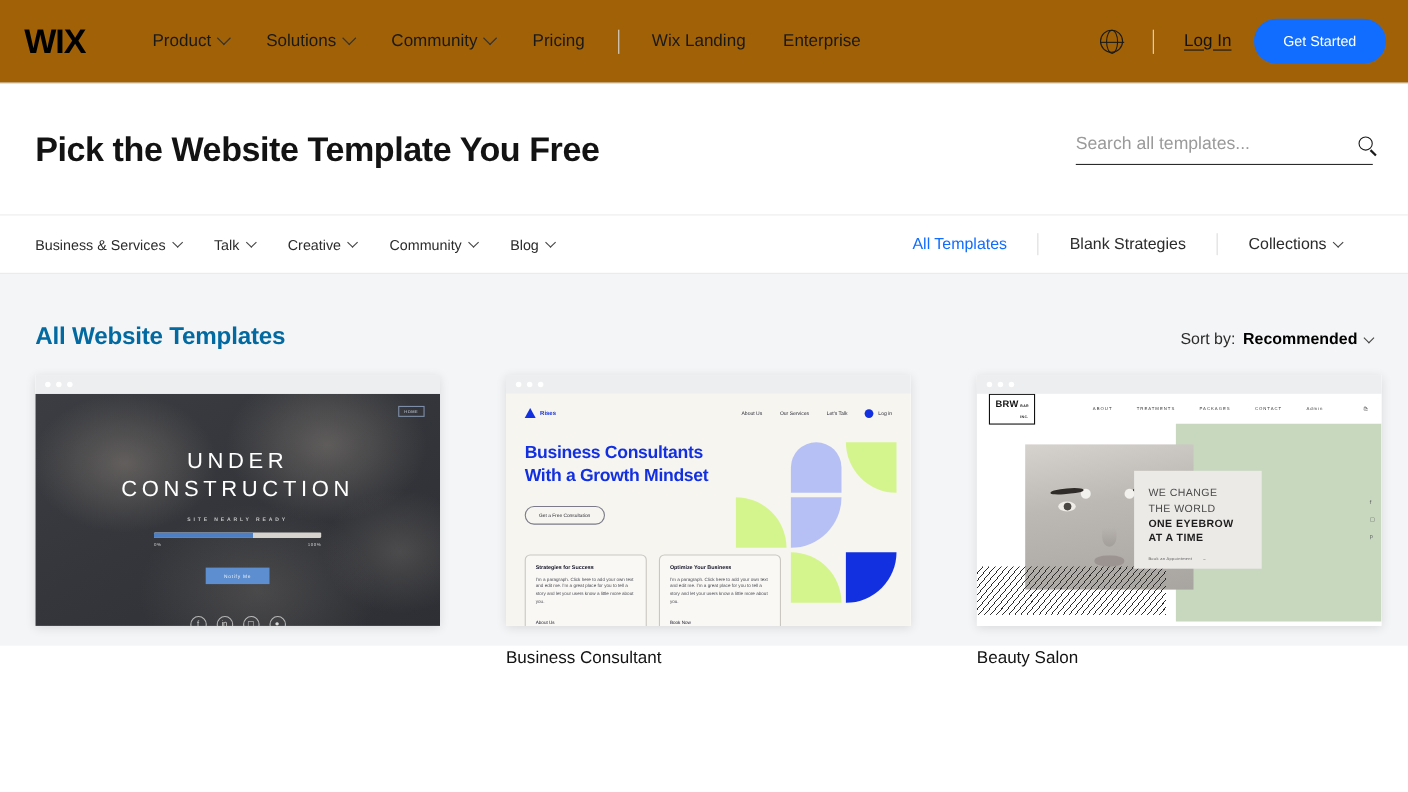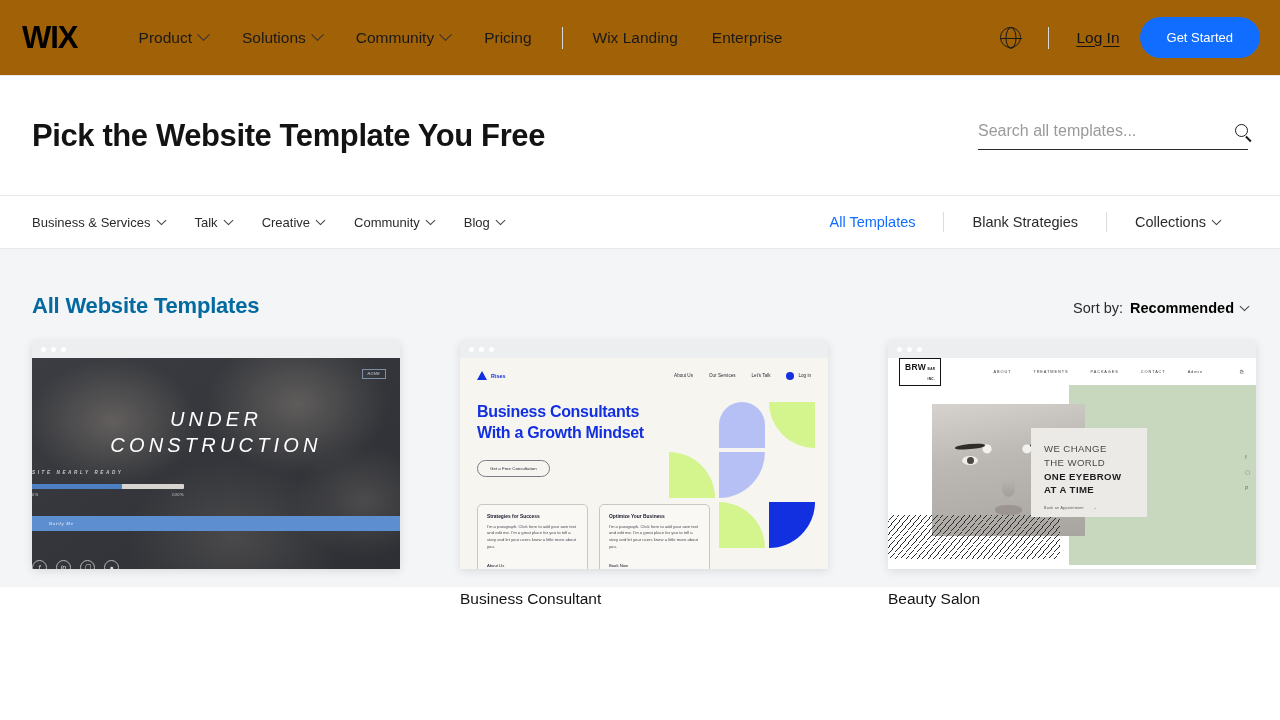--- a/index.html
+++ b/index.html
@@ -139,22 +139,22 @@
 
   
   .uc {
     width: 100%; height: 100%;
     background:
       radial-gradient(ellipse 120px 90px at 22% 30%, rgba(150,140,130,.45), transparent 70%),
       radial-gradient(ellipse 130px 100px at 72% 22%, rgba(160,150,140,.40), transparent 70%),
       radial-gradient(ellipse 150px 110px at 55% 85%, rgba(120,115,110,.35), transparent 72%),
       radial-gradient(ellipse 100px 80px at 90% 68%, rgba(140,132,125,.30), transparent 70%),
       linear-gradient(150deg, #3b3d42 0%, #34363b 45%, #2d2f34 100%);
-    display: flex; flex-direction: column; 
-    position: relative; color: #fff; font-style: italic;
+    display: flex; flex-direction: column; align-items: center;
+    position: relative; color: #fff;
   }
   .uc-topbtn {
     position: absolute; top: 11px; right: 14px;
     font-size: 3.6px; color: #cfd6e6; border: .5px solid #7f8ea8;
     padding: 2px 5px; letter-spacing: .4px;
   }
   .uc-h {
     margin-top: 48px; font-size: 20px; font-weight: 400; letter-spacing: 4.2px;
     line-height: 1.32; text-align: center;
     font-family: "Liberation Sans", sans-serif;

